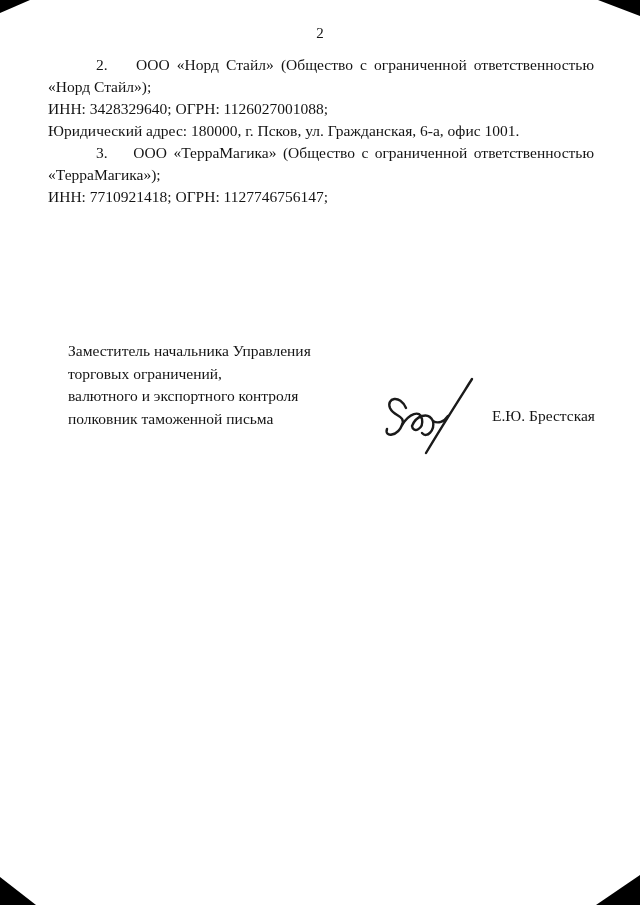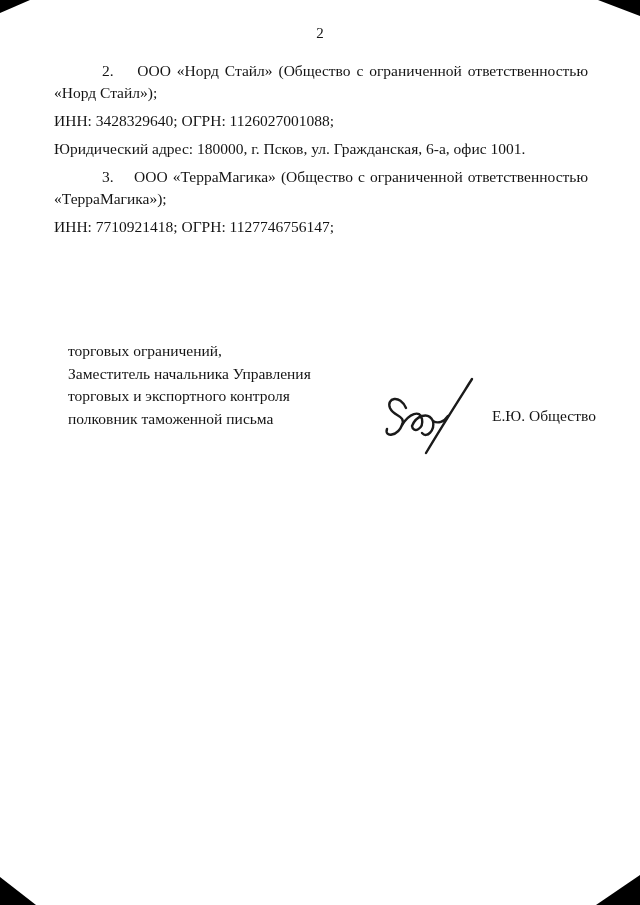--- a/index.html
+++ b/index.html
@@ -27,21 +27,21 @@
   }
 
   .body-text {
     position: absolute;
     left: 48px; top: 54px;
     width: 546px;
     font-size: 15.5px;
     line-height: 22px;
     text-align: justify;
   }
-  .body-text p { margin: 6px; }
+  .body-text p { margin: 0; }
   .body-text p.indent { text-indent: 48px; }
 
   .sign-block {
     position: absolute;
     left: 68px; top: 340px;
     width: 330px;
     font-size: 15.5px;
     line-height: 22.5px;
   }
   .sign-block p { margin: 0; }
@@ -79,28 +79,28 @@
 
   <div class="body-text">
     <p class="indent">2.&nbsp;&nbsp;&nbsp;&nbsp;ООО «Норд Стайл» (Общество с ограниченной ответственностью «Норд Стайл»);</p>
     <p>ИНН: 3428329640; ОГРН: 1126027001088;</p>
     <p>Юридический адрес: 180000, г. Псков, ул. Гражданская, 6-а, офис 1001.</p>
     <p class="indent">3.&nbsp;&nbsp;&nbsp;&nbsp;ООО «ТерраМагика» (Общество с ограниченной ответственностью «ТерраМагика»);</p>
     <p>ИНН: 7710921418; ОГРН: 1127746756147;</p>
   </div>
 
   <div class="sign-block">
+    <p>Заместитель начальника Управления</p>
     <p>торговых ограничений,</p>
-    <p>Заместитель начальника Управления</p>
-    <p>торговых и экспортного контроля</p>
+    <p>валютного и экспортного контроля</p>
     <p>полковник таможенной письма</p>
   </div>
 
   <svg class="signature-svg" viewBox="0 0 104 80" aria-hidden="true">
     <path d="M96,3 C84,22 66,50 50,77"></path>
     <path d="M30,32 C24,18 10,22 14,32 C18,41 30,39 26,49 C22,60 8,62 11,53"></path>
     <path d="M26,49 C33,38 44,33 46,43 C48,53 37,58 36,50 C40,40 52,35 57,45 C59,54 51,63 46,57"></path>
     <path d="M57,45 C62,48 68,46 72,40"></path>
   </svg>
 
-  <div class="sign-name">Е.Ю. Общество</div>
+  <div class="sign-name">Е.Ю. Брестская</div>
 
 </div>
 
 </body></html>

